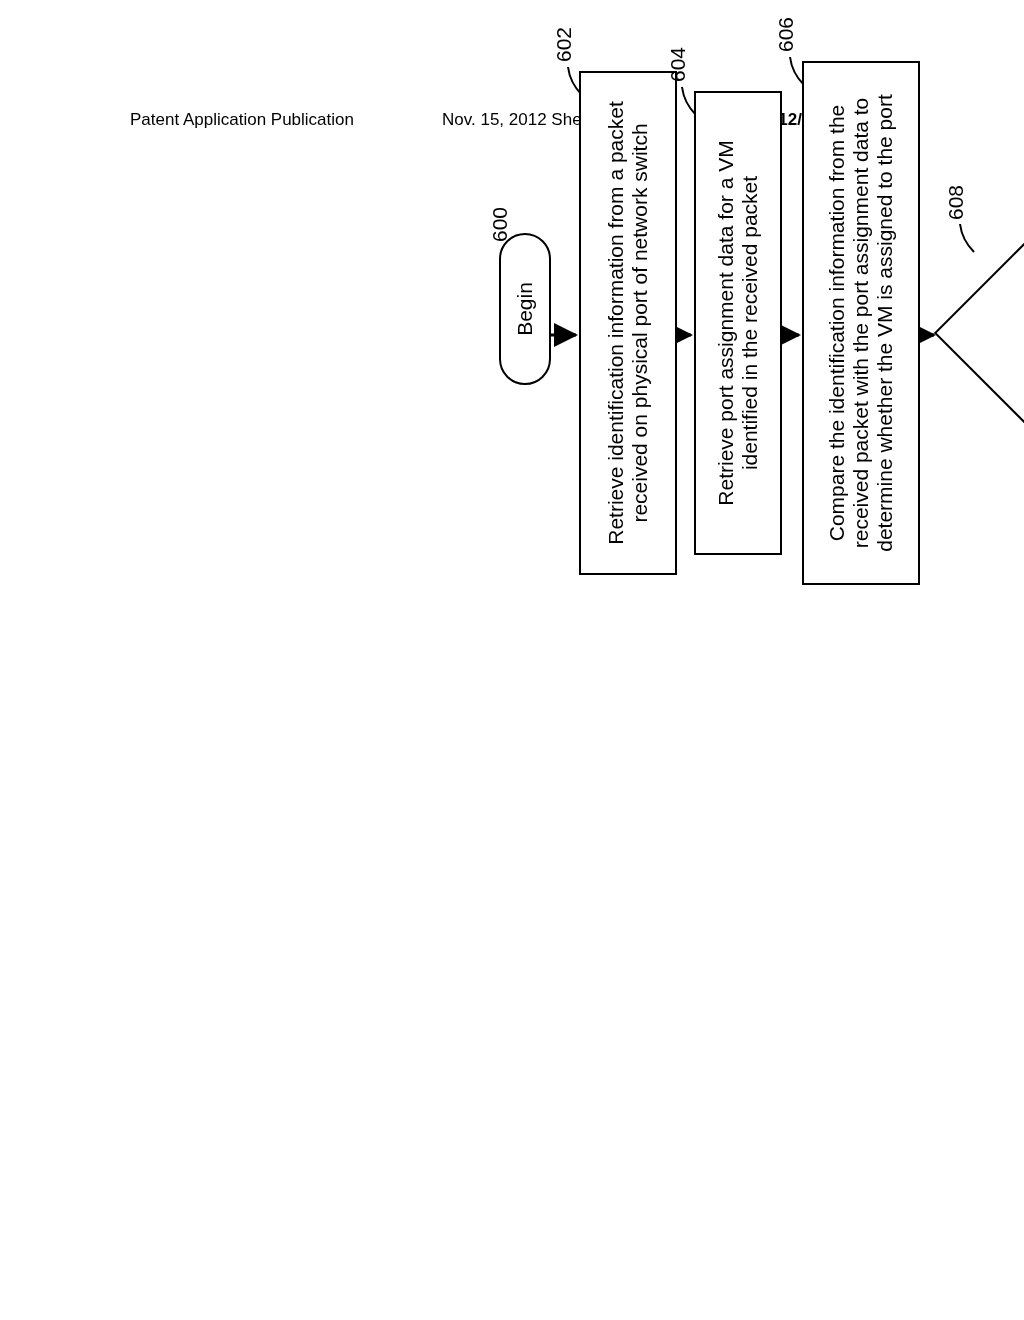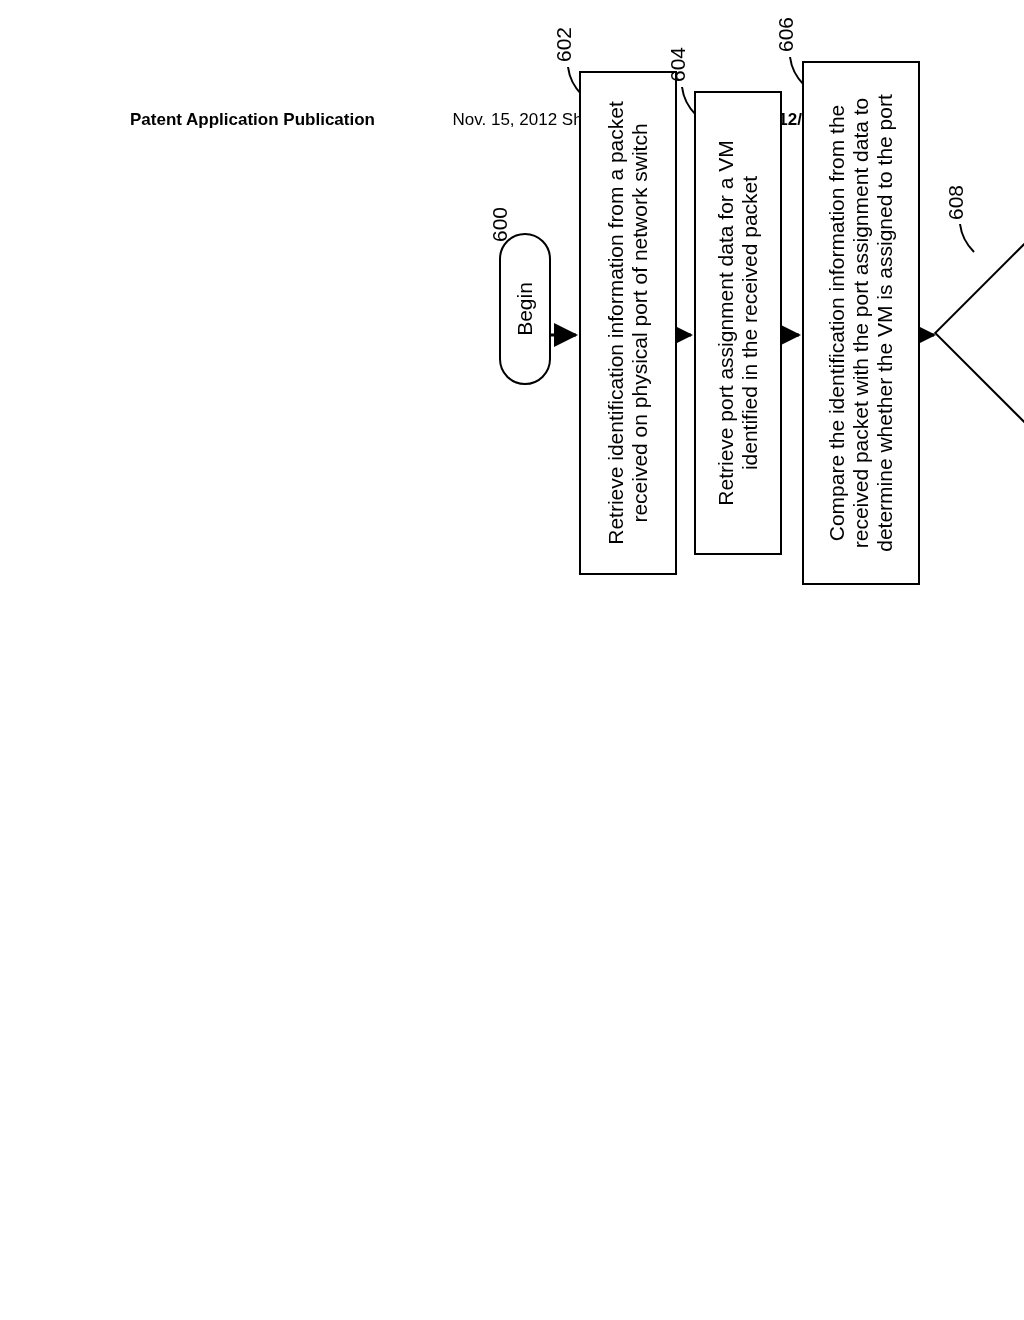--- a/index.html
+++ b/index.html
@@ -14,21 +14,21 @@
   .header {
     position: absolute;
     top: 110px;
     left: 0;
     right: 0;
     padding: 0 130px;
     display: flex;
     justify-content: space-between;
     font-size: 17px;
   }
-  .header .left { font-weight: 700; }
+  .header .left { font-weight: 400; }
   .header .mid  { font-weight: 400; }
   .header .right{ font-weight: 700; }
 
   
   .flow-wrap {
     position: absolute;
     top: 660px;       
     left: 484px;
     width: 0; height: 0;
   }

